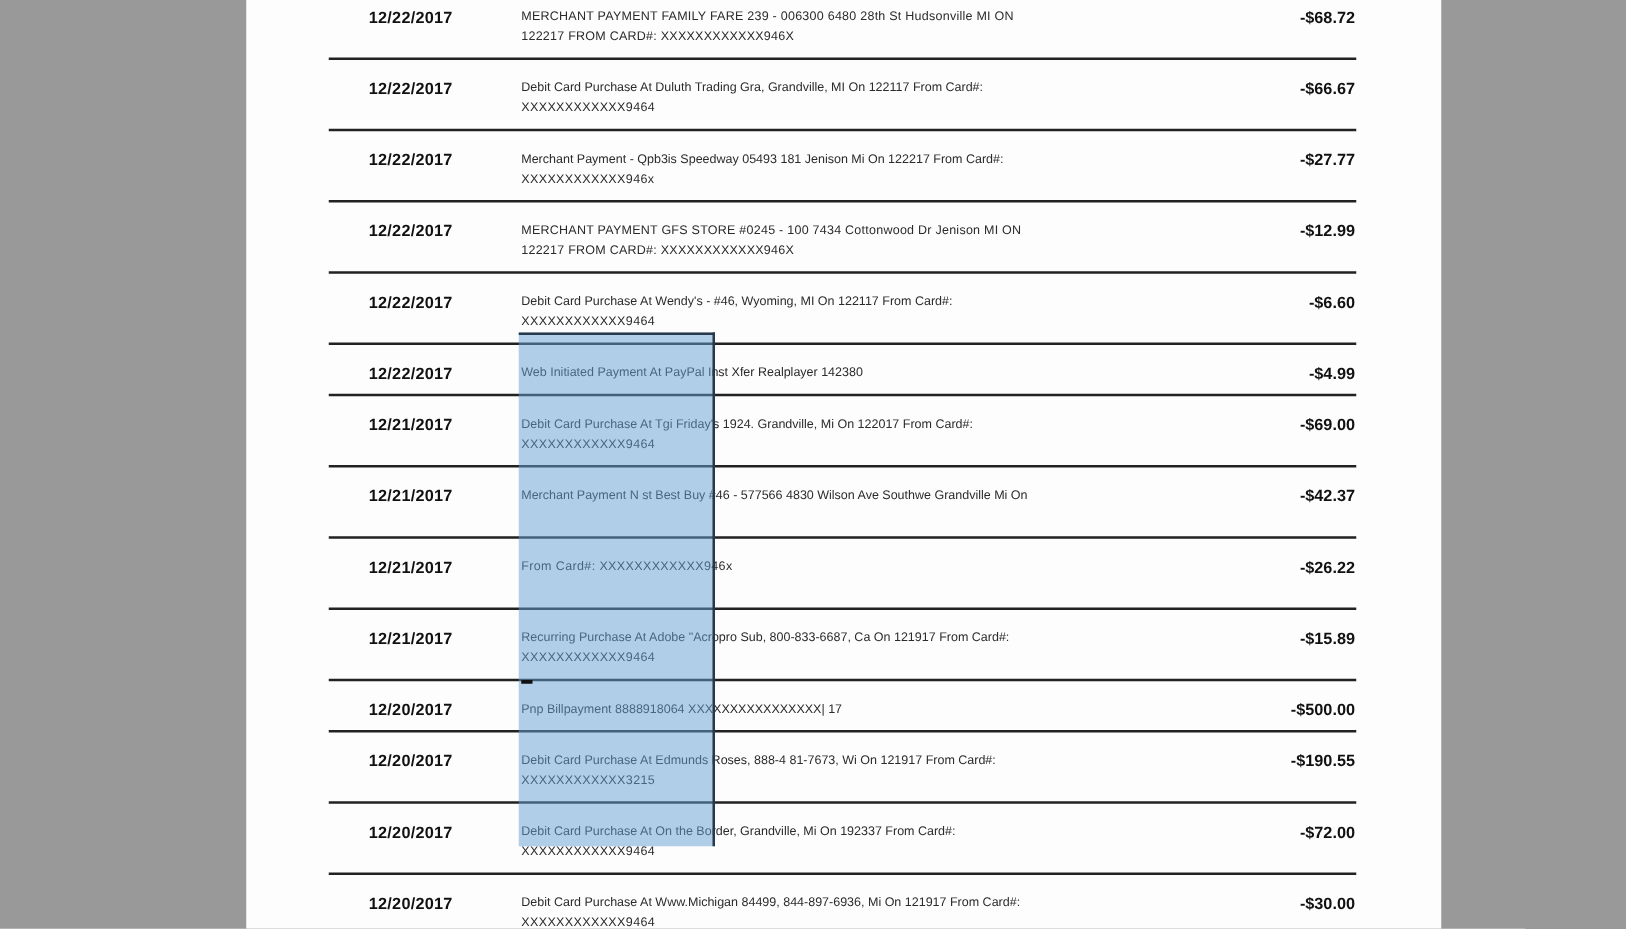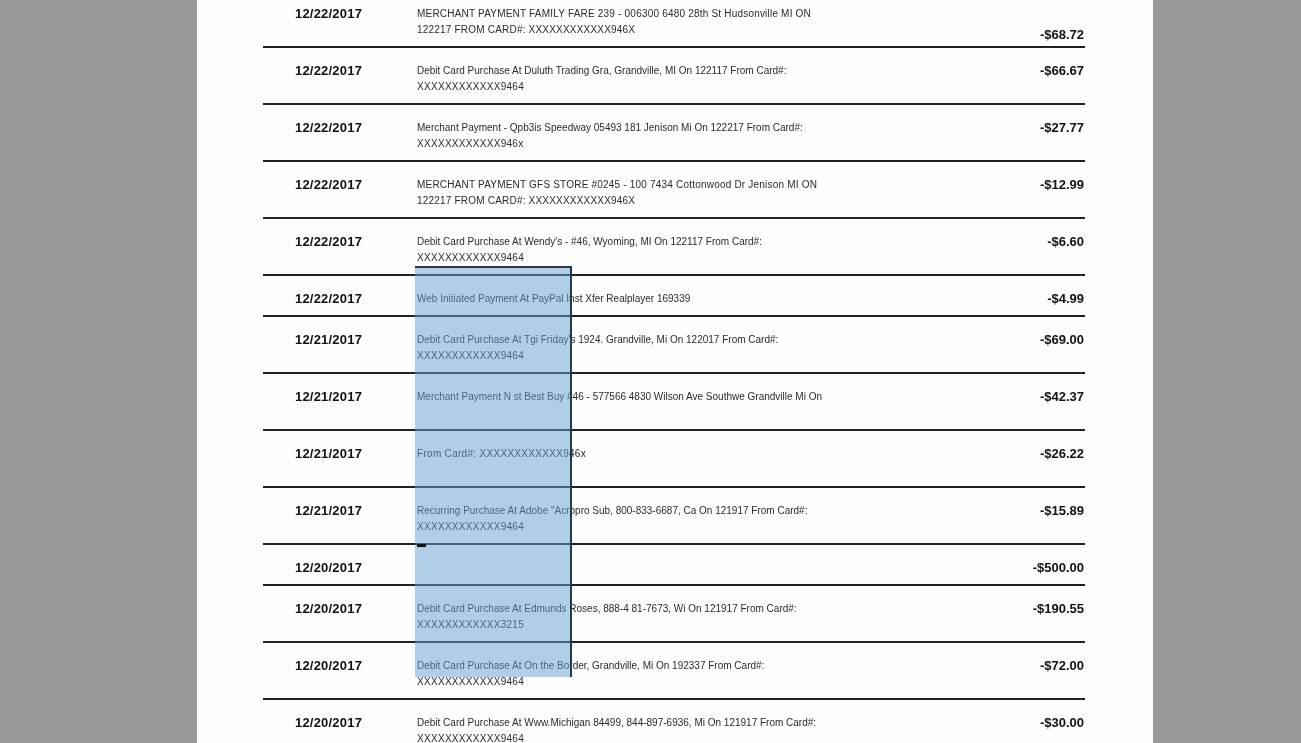--- a/index.html
+++ b/index.html
@@ -34,21 +34,21 @@
     font-size:10px;color:#2b2b2b;line-height:16px;
   }
   .row.first .desc{top:6px;}
   .desc .l1,.desc .l2{display:block;white-space:nowrap;}
   .desc .l2{letter-spacing:0.3px;}
   .amount{
     position:absolute;right:1px;top:15px;
     font-size:13px;font-weight:bold;color:#111111;
     white-space:nowrap;text-align:right;
   }
-  .row.first .amount{top:6px;margin-top:21px;}
+  .row.first .amount{top:6px;}
   .caps .l1,.caps .l2{letter-spacing:0.2px;}
   .highlight{
     position:absolute;left:218px;top:266px;width:157px;height:411px;
     pointer-events:none;z-index:5;
     box-sizing:border-box;
   }
   .artifact-dash{
     position:absolute;left:220px;top:544px;width:9px;height:3px;
     background:#111111;z-index:6;
   }
@@ -100,21 +100,21 @@
     <span class="desc">
       <span class="l1">Debit Card Purchase At Wendy's - #46, Wyoming, MI On 122117 From Card#:</span>
       <span class="l2">XXXXXXXXXXXX9464</span>
     </span>
     <span class="amount">-$6.60</span>
   </div>
 
   <div class="row single" style="border-bottom-color: rgb(34, 34, 34);">
     <span class="date">12/22/2017</span>
     <span class="desc">
-      <span class="l1">Web Initiated Payment At PayPal Inst Xfer Realplayer 169339</span>
+      <span class="l1">Web Initiated Payment At PayPal Inst Xfer Realplayer 142380</span>
       <span class="l2"></span>
     </span>
     <span class="amount">-$4.99</span>
   </div>
 
   <div class="row" style="border-bottom-color: rgb(34, 34, 34);">
     <span class="date">12/21/2017</span>
     <span class="desc">
       <span class="l1">Debit Card Purchase At Tgi Friday's 1924. Grandville, Mi On 122017 From Card#:</span>
       <span class="l2">XXXXXXXXXXXX9464</span>
@@ -142,20 +142,24 @@
     <span class="date">12/21/2017</span>
     <span class="desc">
       <span class="l1">Recurring Purchase At Adobe "Acropro Sub, 800-833-6687, Ca On 121917 From Card#:</span>
       <span class="l2">XXXXXXXXXXXX9464</span>
     </span>
     <span class="amount">-$15.89</span>
   </div>
 
   <div class="row single" style="border-bottom-color: rgb(34, 34, 34);">
     <span class="date">12/20/2017</span>
+    <span class="desc">
+      <span class="l1">Pnp Billpayment 8888918064 XXXXXXXXXXXXXXXX|  17</span>
+      <span class="l2"></span>
+    </span>
     <span class="amount">-$500.00</span>
   </div>
 
   <div class="row" style="border-bottom-color: rgb(34, 34, 34);">
     <span class="date">12/20/2017</span>
     <span class="desc">
       <span class="l1">Debit Card Purchase At Edmunds Roses, 888-4 81-7673, Wi On 121917 From Card#:</span>
       <span class="l2">XXXXXXXXXXXX3215</span>
     </span>
     <span class="amount">-$190.55</span>

